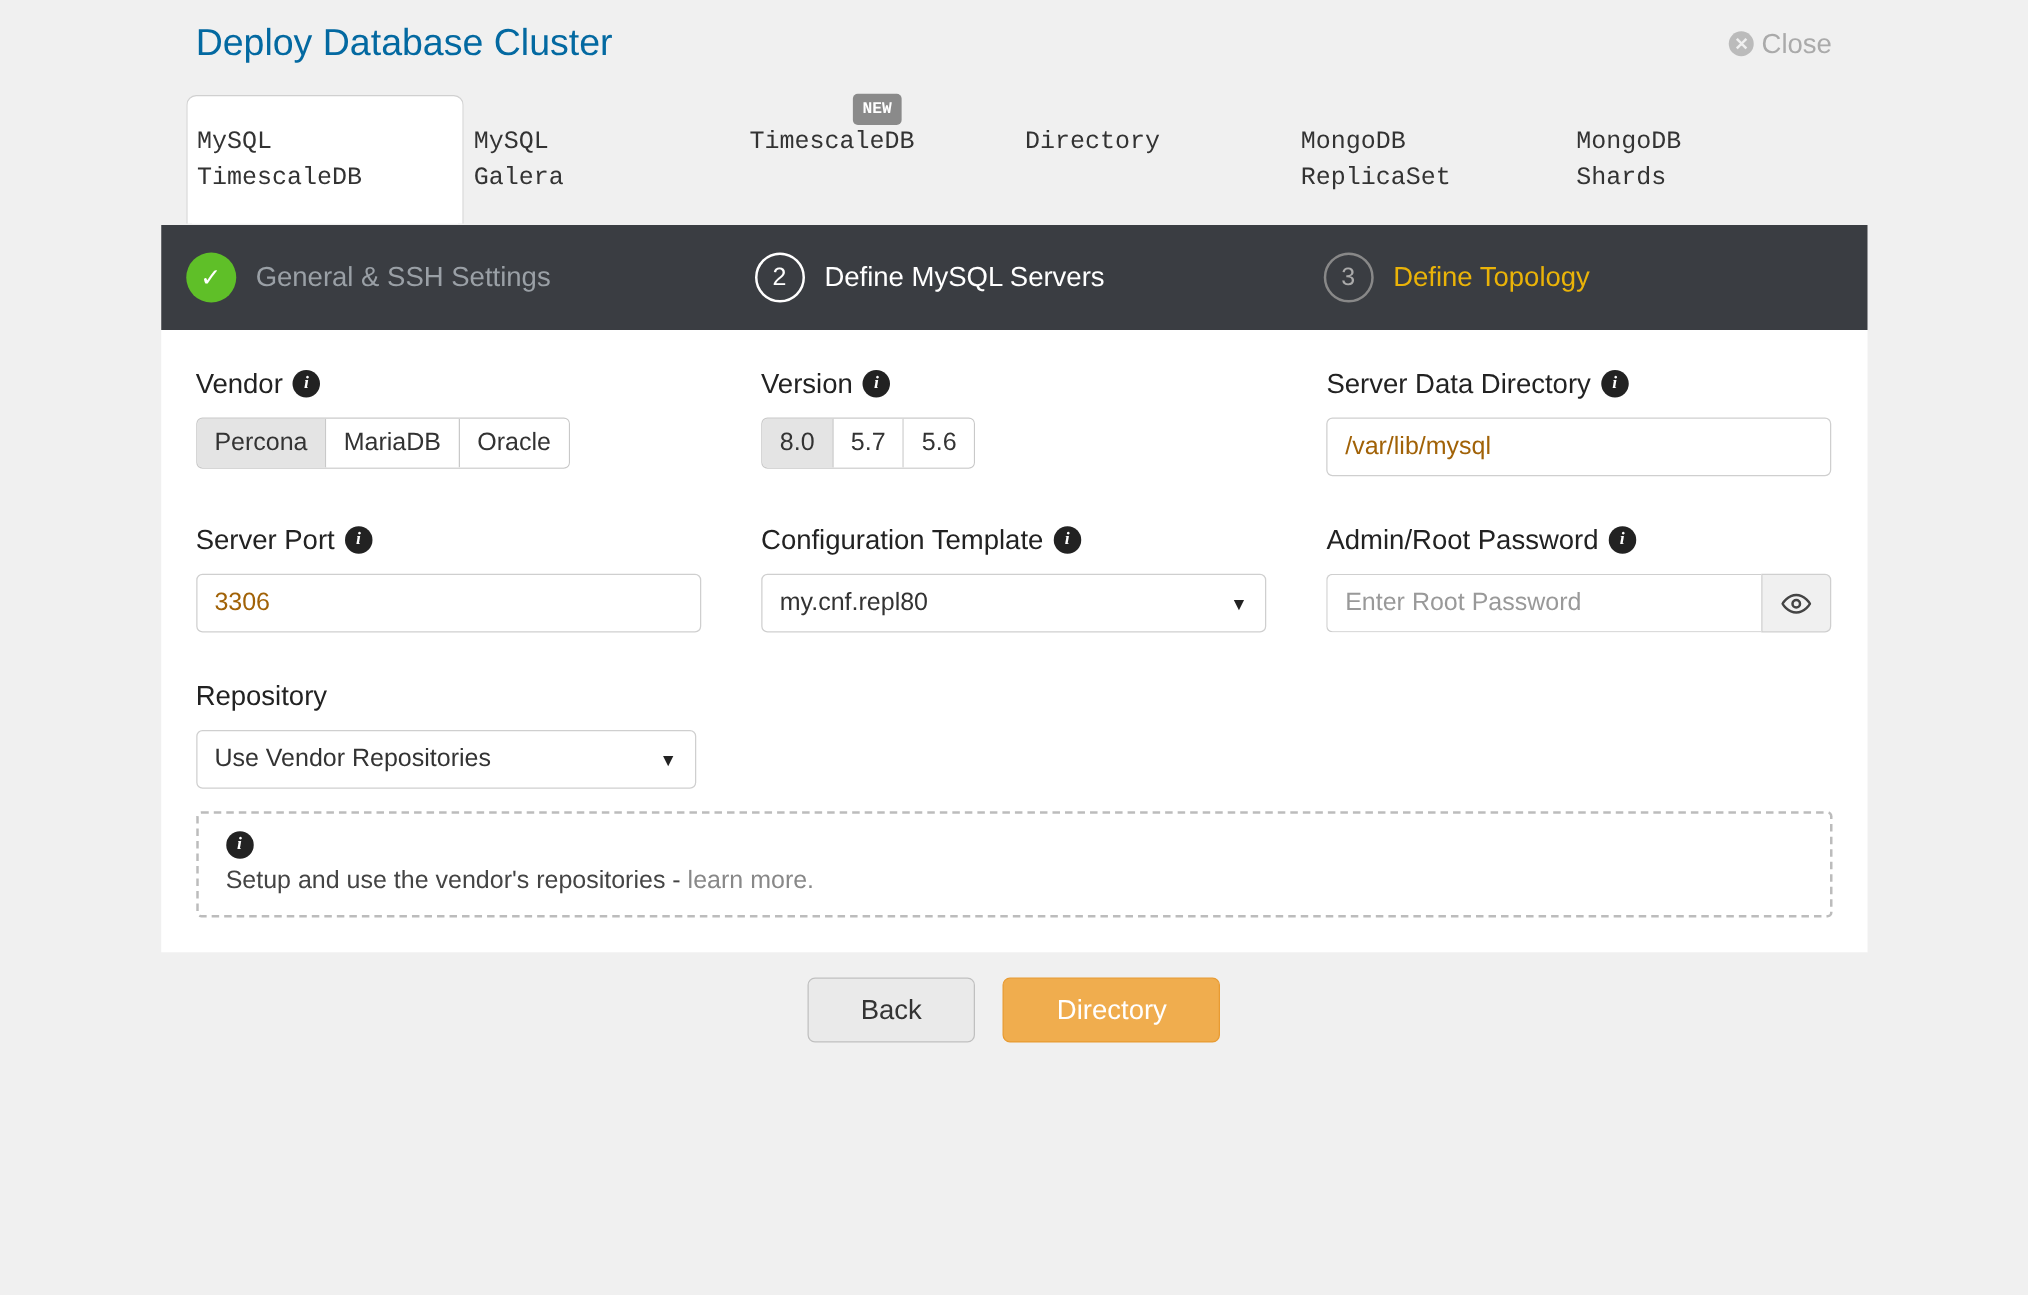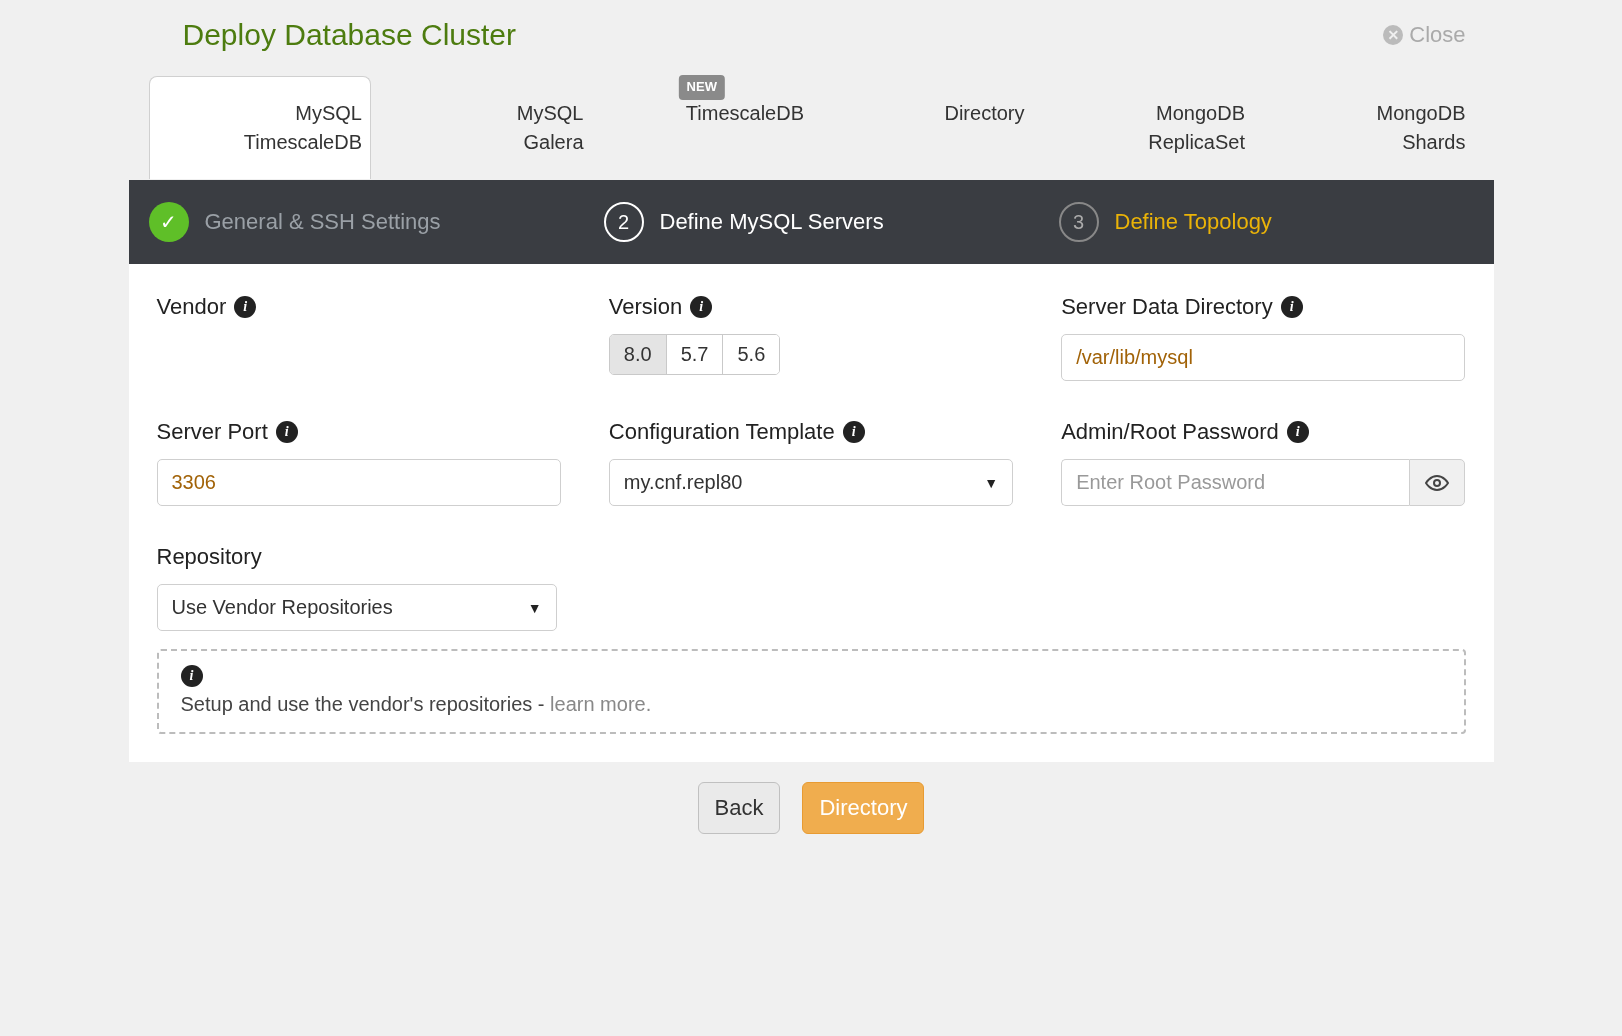--- a/index.html
+++ b/index.html
@@ -17,22 +17,21 @@
 }
 .header {
   display: flex;
   justify-content: space-between;
   align-items: center;
   padding: 18px 28px 24px 28px;
 }
 .header h1 {
   font-size: 30px;
   font-weight: 400;
-  color: #4d7c0f;
-  margin-left: 26px;
+  color: #0369a1;
 }
 .close-btn {
   display: flex;
   align-items: center;
   gap: 6px;
   color: #aaa;
   font-size: 22px;
   cursor: pointer;
   background: none;
   border: none;
@@ -49,27 +48,28 @@
   font-weight: bold;
 }
 .tabs {
   display: flex;
   align-items: flex-end;
   padding: 0 20px;
   border-bottom: 1px solid transparent;
 }
 .tab {
   flex: 1;
-  text-align: right;
+  text-align: left;
   padding: 22px 8px;
   font-size: 20px;
   color: #333;
   cursor: pointer;
   position: relative;
   line-height: 1.45;
+  font-family: Liberation Mono, monospace;
 }
 .tab.active {
   background: #fff;
   border: 1px solid #d0d0d0;
   border-bottom: none;
   border-radius: 8px 8px 0 0;
 }
 .tab .badge {
   position: absolute;
   top: -2px;
@@ -217,21 +217,21 @@
 .footer {
   display: flex;
   justify-content: center;
   gap: 22px;
   padding: 20px 0 26px 0;
   background: #f0f0f0;
 }
 .btn {
   border: 1px solid #c0c0c0;
   border-radius: 6px;
-  padding: 12px 16px;
+  padding: 12px 42px;
   font-size: 22px;
   cursor: pointer;
 }
 .btn-default { background: #eaeaea; color: #333; }
 .btn-primary { background: #f0ad4e; border-color: #e89b32; color: #fff; }
 .check-mark::before { content: "✓"; font-size: 20px; }
 .eye-icon {
   width: 24px;
   height: 24px;
 }
@@ -291,20 +291,25 @@
     </div>
   </div>
 
   <div class="form-area">
 
     <div class="row">
       <div class="col">
         <div class="form-label">
           <span>Vendor</span>
           <span class="info-icon">i</span>
+        </div>
+        <div class="btn-group">
+          <button class="selected">Percona</button>
+          <button>MariaDB</button>
+          <button>Oracle</button>
         </div>
       </div>
       <div class="col">
         <div class="form-label">
           <span>Version</span>
           <span class="info-icon">i</span>
         </div>
         <div class="btn-group">
           <button class="selected">8.0</button>
           <button>5.7</button>

